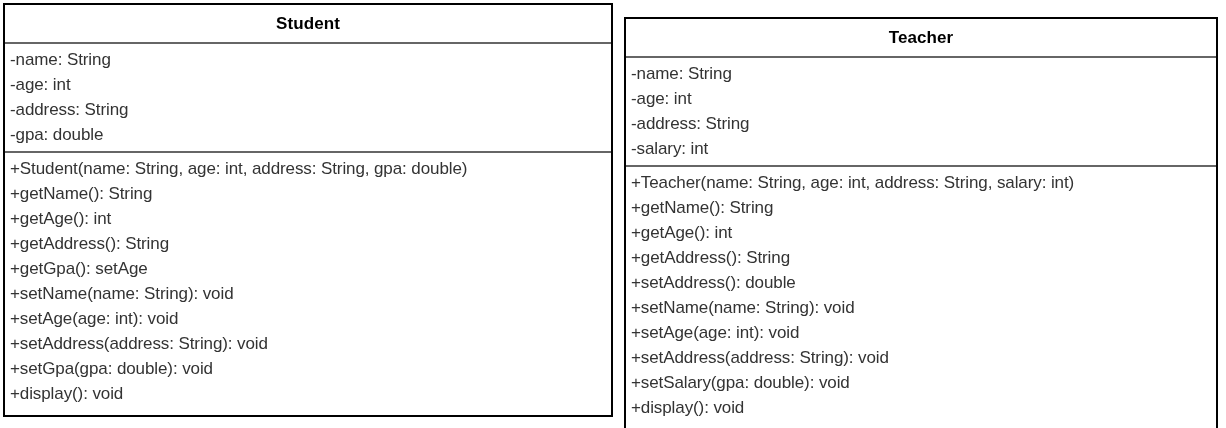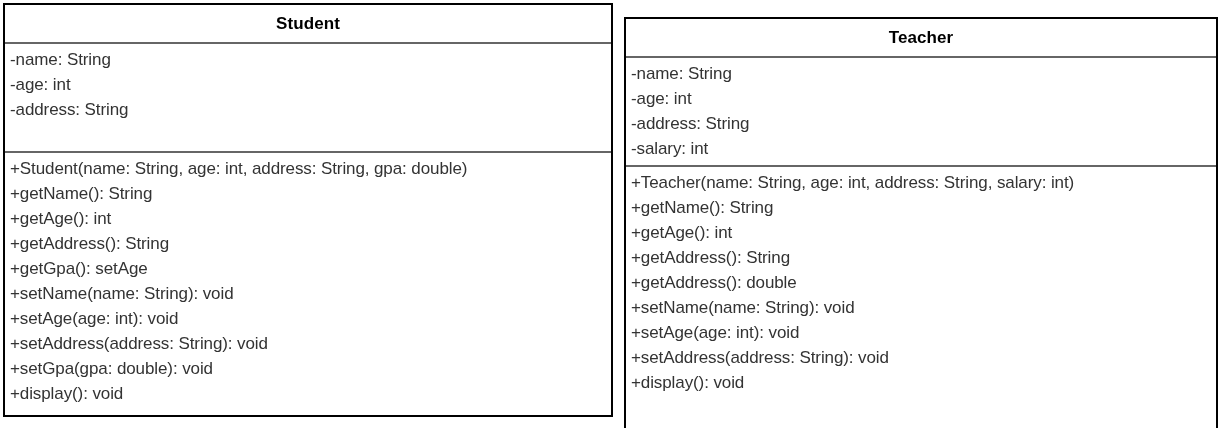--- a/index.html
+++ b/index.html
@@ -90,20 +90,21 @@
 <div id="canvas">
 
   <div class="uml-class" id="class-student">
     <div class="class-header">
       <span class="class-name">Student</span>
     </div>
     <div class="compartment compartment-attributes">
       <div class="member">-name: String</div>
       <div class="member">-age: int</div>
       <div class="member">-address: String</div>
+      <div class="member">-gpa: double</div>
     </div>
     <div class="compartment compartment-methods">
       <div class="member">+Student(name: String, age: int, address: String, gpa: double)</div>
       <div class="member">+getName(): String</div>
       <div class="member">+getAge(): int</div>
       <div class="member">+getAddress(): String</div>
       <div class="member">+getGpa(): setAge</div>
       <div class="member">+setName(name: String): void</div>
       <div class="member">+setAge(age: int): void</div>
       <div class="member">+setAddress(address: String): void</div>
@@ -120,21 +121,22 @@
       <div class="member">-name: String</div>
       <div class="member">-age: int</div>
       <div class="member">-address: String</div>
       <div class="member">-salary: int</div>
     </div>
     <div class="compartment compartment-methods">
       <div class="member">+Teacher(name: String, age: int, address: String, salary: int)</div>
       <div class="member">+getName(): String</div>
       <div class="member">+getAge(): int</div>
       <div class="member">+getAddress(): String</div>
-      <div class="member">+getAddress(): double</div>
+      <div class="member">+setAddress(): double</div>
       <div class="member">+setName(name: String): void</div>
       <div class="member">+setAge(age: int): void</div>
       <div class="member">+setAddress(address: String): void</div>
+      <div class="member">+setSalary(gpa: double): void</div>
       <div class="member">+display(): void</div>
     </div>
   </div>
 
 </div>
 
 </body></html>

